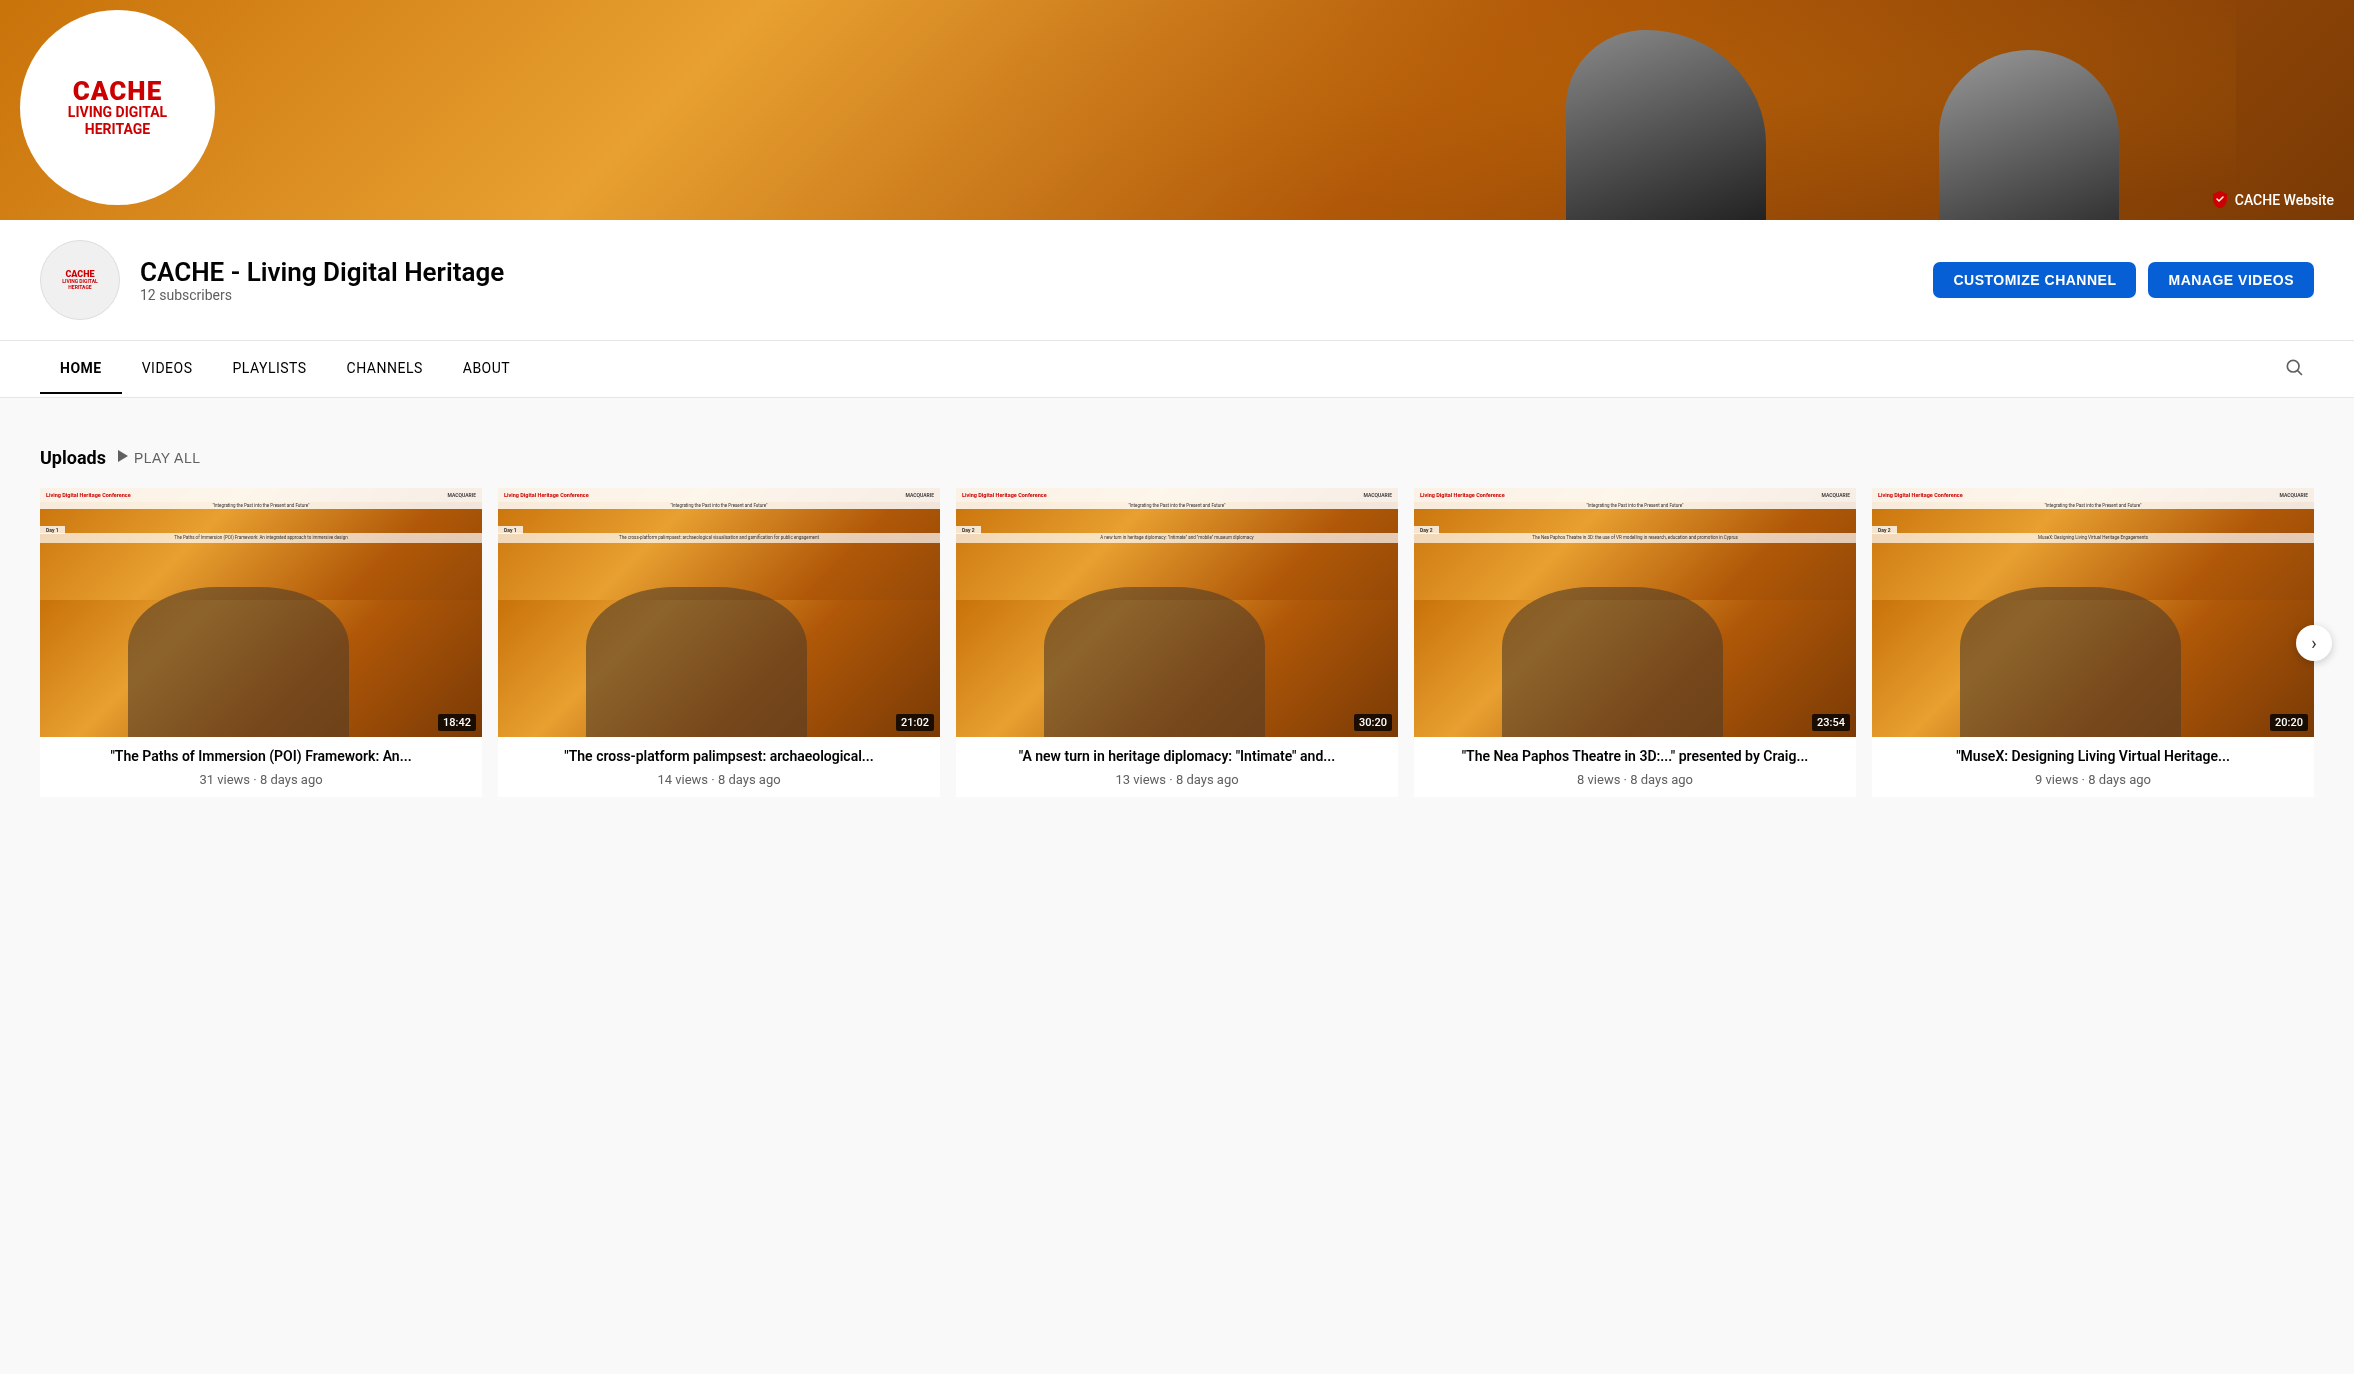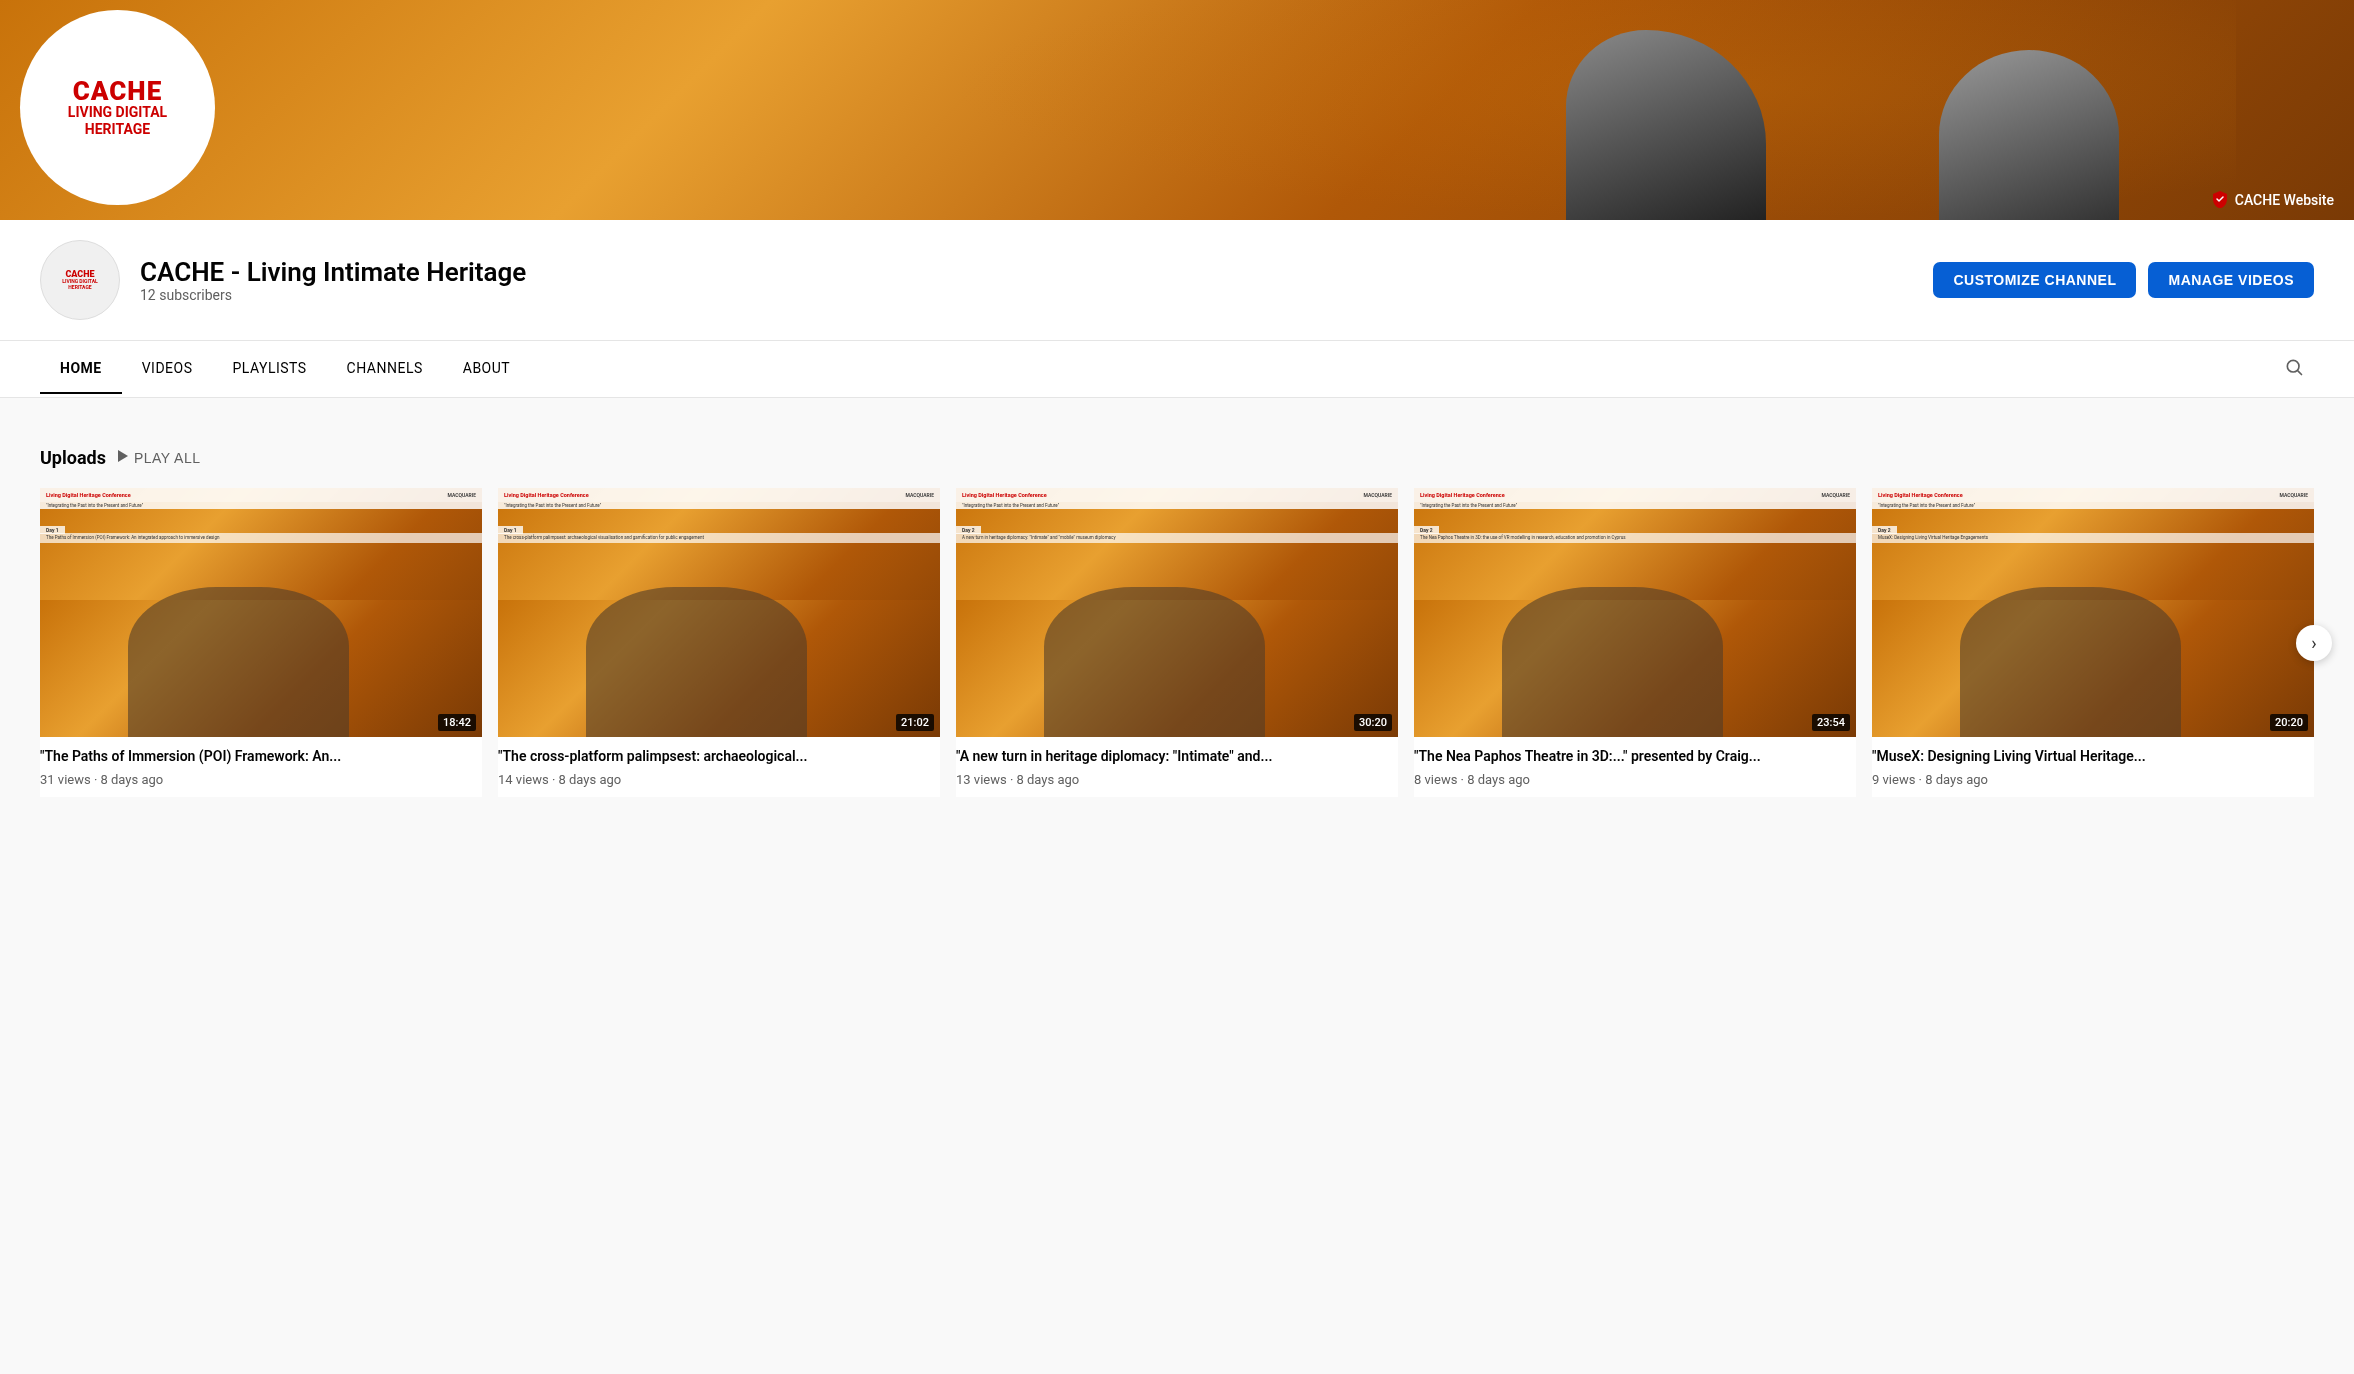--- a/index.html
+++ b/index.html
@@ -239,20 +239,21 @@
     }
 
     
     .videos-container {
       position: relative;
     }
     .videos-row {
       display: grid;
       grid-template-columns: repeat(5, 1fr);
       gap: 16px;
+      text-align: center;
     }
     .video-card {
       background: #fff;
       cursor: pointer;
     }
     .video-thumb {
       position: relative;
       width: 100%;
       padding-top: 56.25%;
       background: linear-gradient(135deg, #c8720a 0%, #e8a030 30%, #b05808 60%, #7a3a05 100%);
@@ -394,21 +395,21 @@
 </div>
 
 <div class="channel-header">
   <div class="channel-info">
     <div class="channel-avatar">
       <span class="channel-avatar-cache">CACHE</span>
       <span class="channel-avatar-sub">LIVING DIGITAL</span>
       <span class="channel-avatar-sub">HERITAGE</span>
     </div>
     <div class="channel-name-block">
-      <h1>CACHE - Living Intimate Heritage</h1>
+      <h1>CACHE - Living Digital Heritage</h1>
       <div class="channel-subscribers">12 subscribers</div>
     </div>
   </div>
   <div class="channel-actions">
     <button class="btn-channel btn-customize">CUSTOMIZE CHANNEL</button>
     <button class="btn-channel btn-manage">MANAGE VIDEOS</button>
   </div>
 </div>
 
 <div class="channel-nav">

